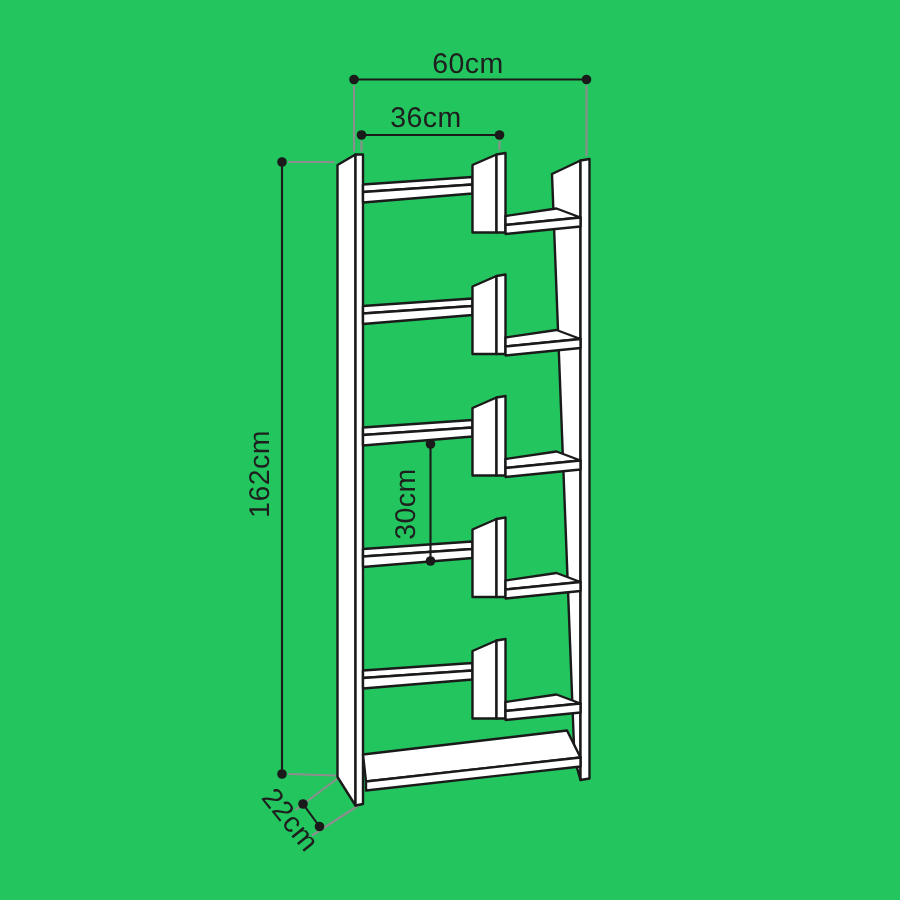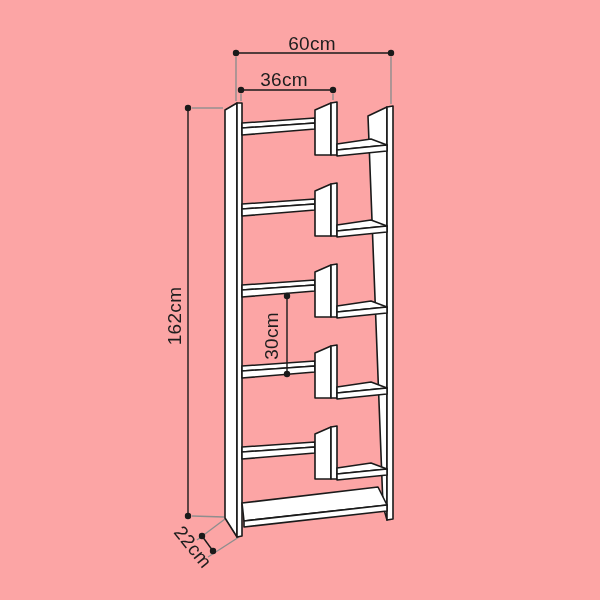--- a/index.html
+++ b/index.html
@@ -1,19 +1,19 @@
 <!DOCTYPE html>
 <html><head>
 <meta charset="utf-8">
 <style>
   html, body { margin: 0; padding: 0; background: #ffffff; }
   #canvas {
     position: relative;
     width: 600px; height: 600px;
-    background: #fca5a5;
+    background: #22c55e;
     font-family: "Liberation Sans", "DejaVu Sans", sans-serif;
     overflow: hidden;
   }
   svg { display: block; }
   .board {
     fill: #ffffff;
     stroke: #1a1a1a;
     stroke-width: 1.6;
     stroke-linejoin: round;
   }

